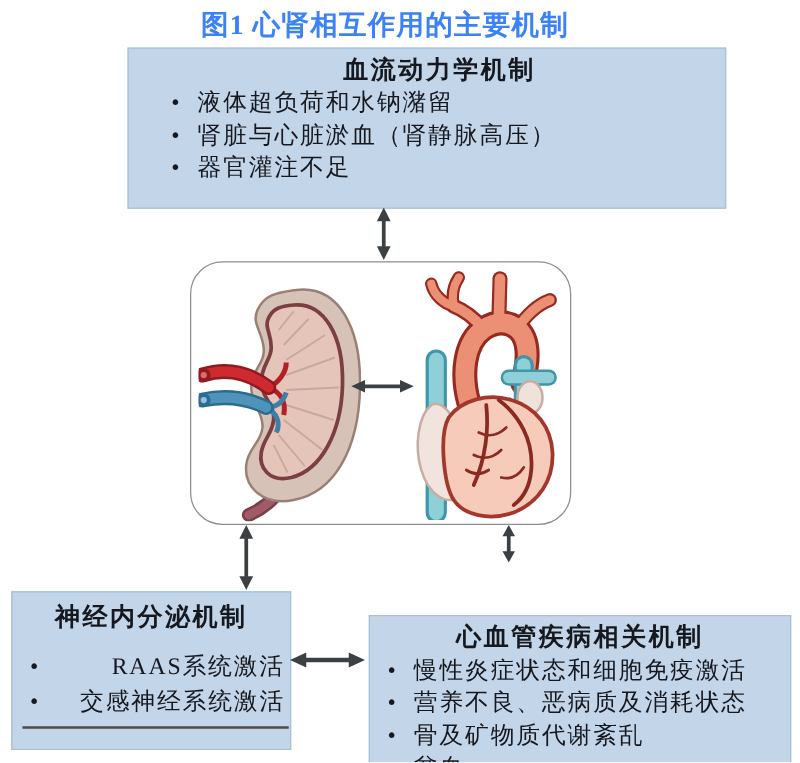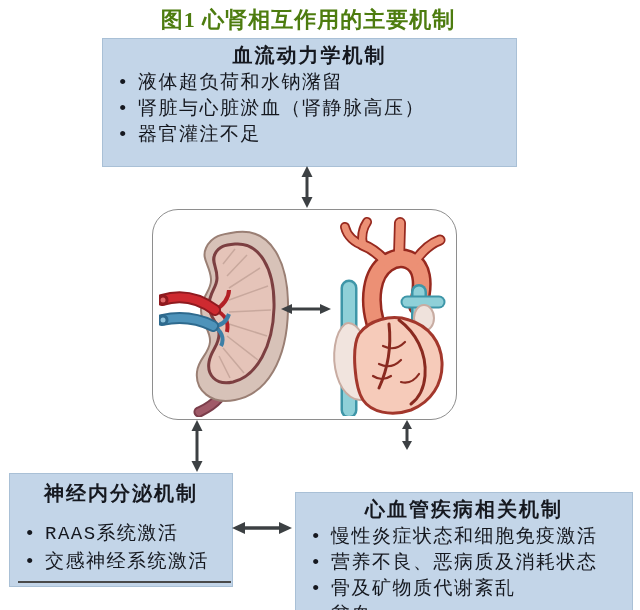--- a/index.html
+++ b/index.html
@@ -2,40 +2,40 @@
 <html><head>
 <meta charset="utf-8">
 <style>
   html,body { margin:0; padding:0; background:#ffffff; }
   .canvas {
     position:relative; width:640px; height:610px; background:#ffffff;
     font-family:"Liberation Serif","DejaVu Sans",serif; color:#15181F; overflow:hidden;
   }
   .fig-title {
     position:absolute; top:5px; left:0; width:616px; text-align:center;
-    font-size:22px; font-weight:bold; letter-spacing:1px; color:#4d7c0f;
+    font-size:22px; font-weight:bold; letter-spacing:1px; color:#3b82f6;
   }
   .infobox {
     position:absolute; background:#C3D5E8; border:1px solid #A9C0D6; box-sizing:border-box;
   }
   .infobox .hdr {
     text-align:center; font-weight:bold; font-size:20px; letter-spacing:2px; padding-top:3px;
     white-space:nowrap;
   }
-  .infobox ul { margin:1px 0 0 0; padding:0 4px 0 12px; list-style:none;font-family:Liberation Mono, monospace; }
+  .infobox ul { margin:1px 0 0 0; padding:0 4px 0 12px; list-style:none; }
   .infobox li {
     position:relative; font-size:19px; line-height:26px; letter-spacing:1.5px;
     padding-left:23px; white-space:nowrap;
   }
   .infobox li::before { content:"\2022"; position:absolute; left:2px; top:0; }
-  .box-top  { left:102px; top:38px;  width:415px; height:129px; }
-  .box-bl   { left:9px;   top:473px; width:224px; height:114px; }
+  .box-top  { left:102px; top:38px;  width:479px; height:129px;padding-left:20px; }
+  .box-bl   { left:9px;   top:473px; width:224px; height:127px; }
   .box-bl .hdr { padding-top:6px; }
   .box-bl ul { margin-top:13px; }
-  .box-bl li { line-height:28px; }
+  .box-bl li { line-height:28px;text-align:right; }
   .box-br   { left:295px; top:449px; width:338px; height:156px;margin-top:43px; }
   .panel {
     position:absolute; left:152px; top:209px; width:305px; height:211px;
     background:#fff; border:1.5px solid #8E8E8E; border-radius:26px; box-sizing:border-box;
   }
   .arrow { position:absolute; }
   .shadow-line { position:absolute; left:18px; top:581px; width:213px; height:2px; background:#4A4A4A; }
   .organ { position:absolute; }
 </style>
 </head>

